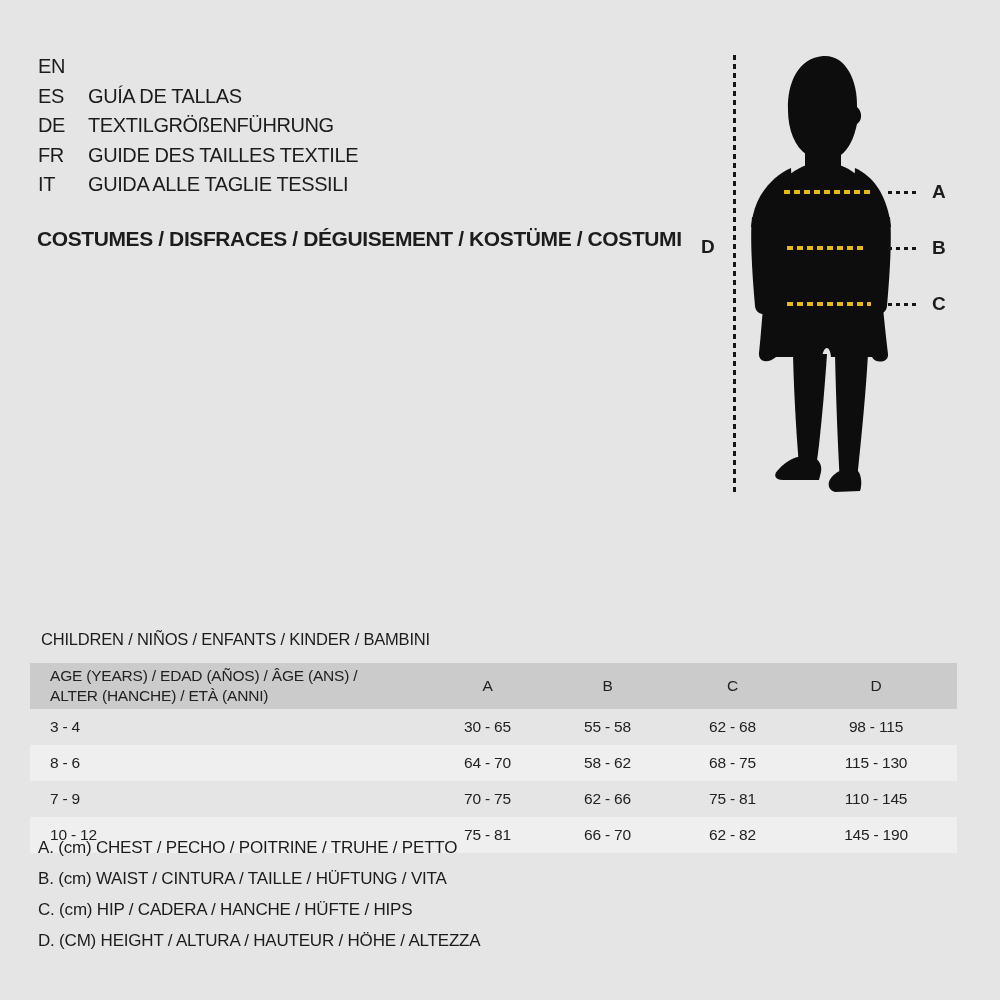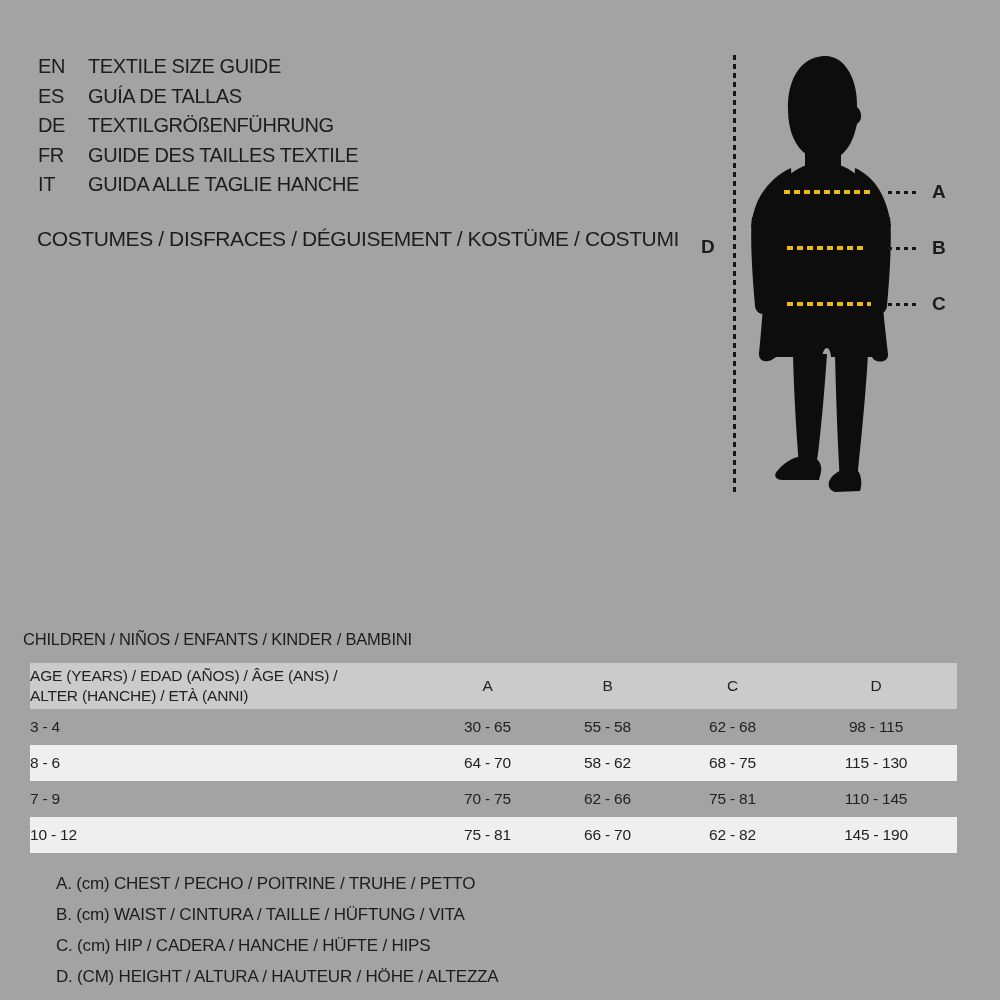--- a/index.html
+++ b/index.html
@@ -1,85 +1,84 @@
 <!DOCTYPE html>
 <html><head>
 <meta charset="utf-8">
 <style>
   * { margin:0; padding:0; box-sizing:border-box; }
   body { background:#ffffff; }
   .page {
-    position:relative; width:1000px; height:1000px; background:#a3a3a3;
+    position:relative; width:1000px; height:1000px; background:#e5e5e5;
     font-family:"Liberation Sans", sans-serif; color:#1c1c1c; overflow:hidden;
   }
 
   
   .lang-list { position:absolute; left:38px; top:52px; }
   .lang-row { display:flex; height:29.5px; align-items:center; font-size:20px; letter-spacing:-0.4px; }
   .lang-code { width:50px; }
 
   
   .costumes-heading {
-    position:absolute; left:37px; top:227px; font-size:21px; font-weight:normal; letter-spacing:-0.4px;
+    position:absolute; left:37px; top:227px; font-size:21px; font-weight:bold; letter-spacing:-0.4px;
   }
 
   
   .d-line {
     position:absolute; left:733px; top:55px; width:3px; height:440px;
     background:repeating-linear-gradient(180deg,#161616 0 5px,transparent 5px 9px);
   }
   .measure-label { position:absolute; font-size:19px; font-weight:bold; }
   .dash-yellow { position:absolute; height:4px;
     background:repeating-linear-gradient(90deg,#e7ba19 0 6px,transparent 6px 10px); }
   .dash-black { position:absolute; height:3px;
     background:repeating-linear-gradient(90deg,#161616 0 4px,transparent 4px 8px); }
   .silhouette { position:absolute; left:745px; top:50px; }
 
   
-  .children-heading { position:absolute; left:23px; top:630px; font-size:16.5px; letter-spacing:-0.2px; }
+  .children-heading { position:absolute; left:41px; top:630px; font-size:16.5px; letter-spacing:-0.2px; }
   .size-table {
     position:absolute; left:30px; top:663px; width:927px;
     border-collapse:collapse; font-size:15.5px; letter-spacing:-0.2px; color:#222;
   }
   .size-table th, .size-table td { font-weight:normal; text-align:center; padding:0; }
-  .size-table .age-col { text-align:left; padding-left:0; }
+  .size-table .age-col { text-align:left; padding-left:20px; }
   .size-table thead tr { background:#cbcbcb; height:46px; }
   .size-table thead th { vertical-align:middle; }
   .size-table thead .age-col div { line-height:20px; }
   .size-table tbody tr { height:36px; }
   .size-table tbody tr:nth-child(even) { background:#f0efef; }
 
   
-  .legend { position:absolute; left:56px; top:832px; font-size:17px; line-height:31px; letter-spacing:-0.2px;margin-top:36px; }
+  .legend { position:absolute; left:38px; top:832px; font-size:17px; line-height:31px; letter-spacing:-0.2px; }
 </style>
 </head>
 <body>
 
 <div class="page">
 
   <div class="lang-list">
     <div class="lang-row">
       <span class="lang-code">EN</span>
-      <span>TEXTILE SIZE GUIDE</span>
     </div>
     <div class="lang-row">
       <span class="lang-code">ES</span>
       <span>GUÍA DE TALLAS</span>
     </div>
     <div class="lang-row">
       <span class="lang-code">DE</span>
       <span>TEXTILGRÖßENFÜHRUNG</span>
     </div>
     <div class="lang-row">
       <span class="lang-code">FR</span>
       <span>GUIDE DES TAILLES TEXTILE</span>
     </div>
     <div class="lang-row">
       <span class="lang-code">IT</span>
-      <span>GUIDA ALLE TAGLIE HANCHE</span>
+      <span>GUIDA ALLE TAGLIE TESSILI</span>
     </div>
   </div>
 
   <div class="costumes-heading">COSTUMES / DISFRACES / DÉGUISEMENT / KOSTÜME / COSTUMI</div>
 
   <div class="d-line"></div>
   <div class="measure-label" style="left:701px; top:236px;">D</div>
 
   <svg class="silhouette" width="160" height="445" viewBox="0 0 160 445" aria-hidden="true">
     <g fill="#0d0d0d">

